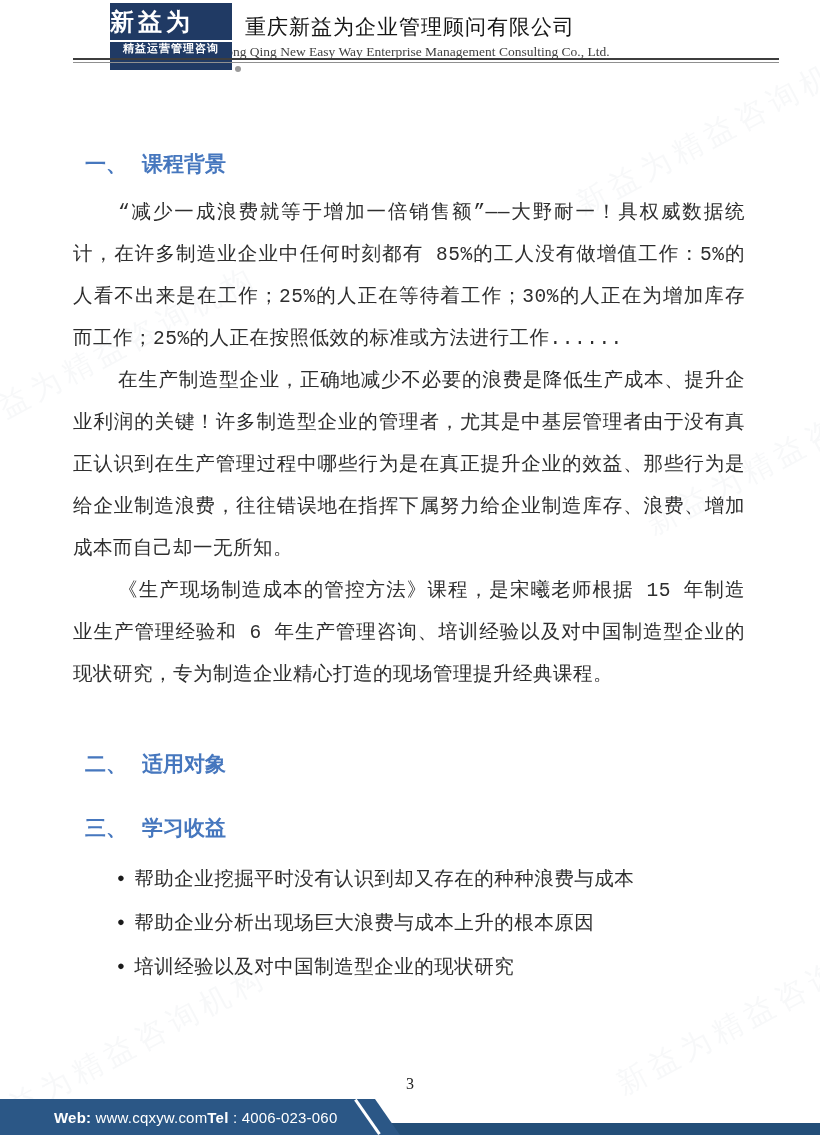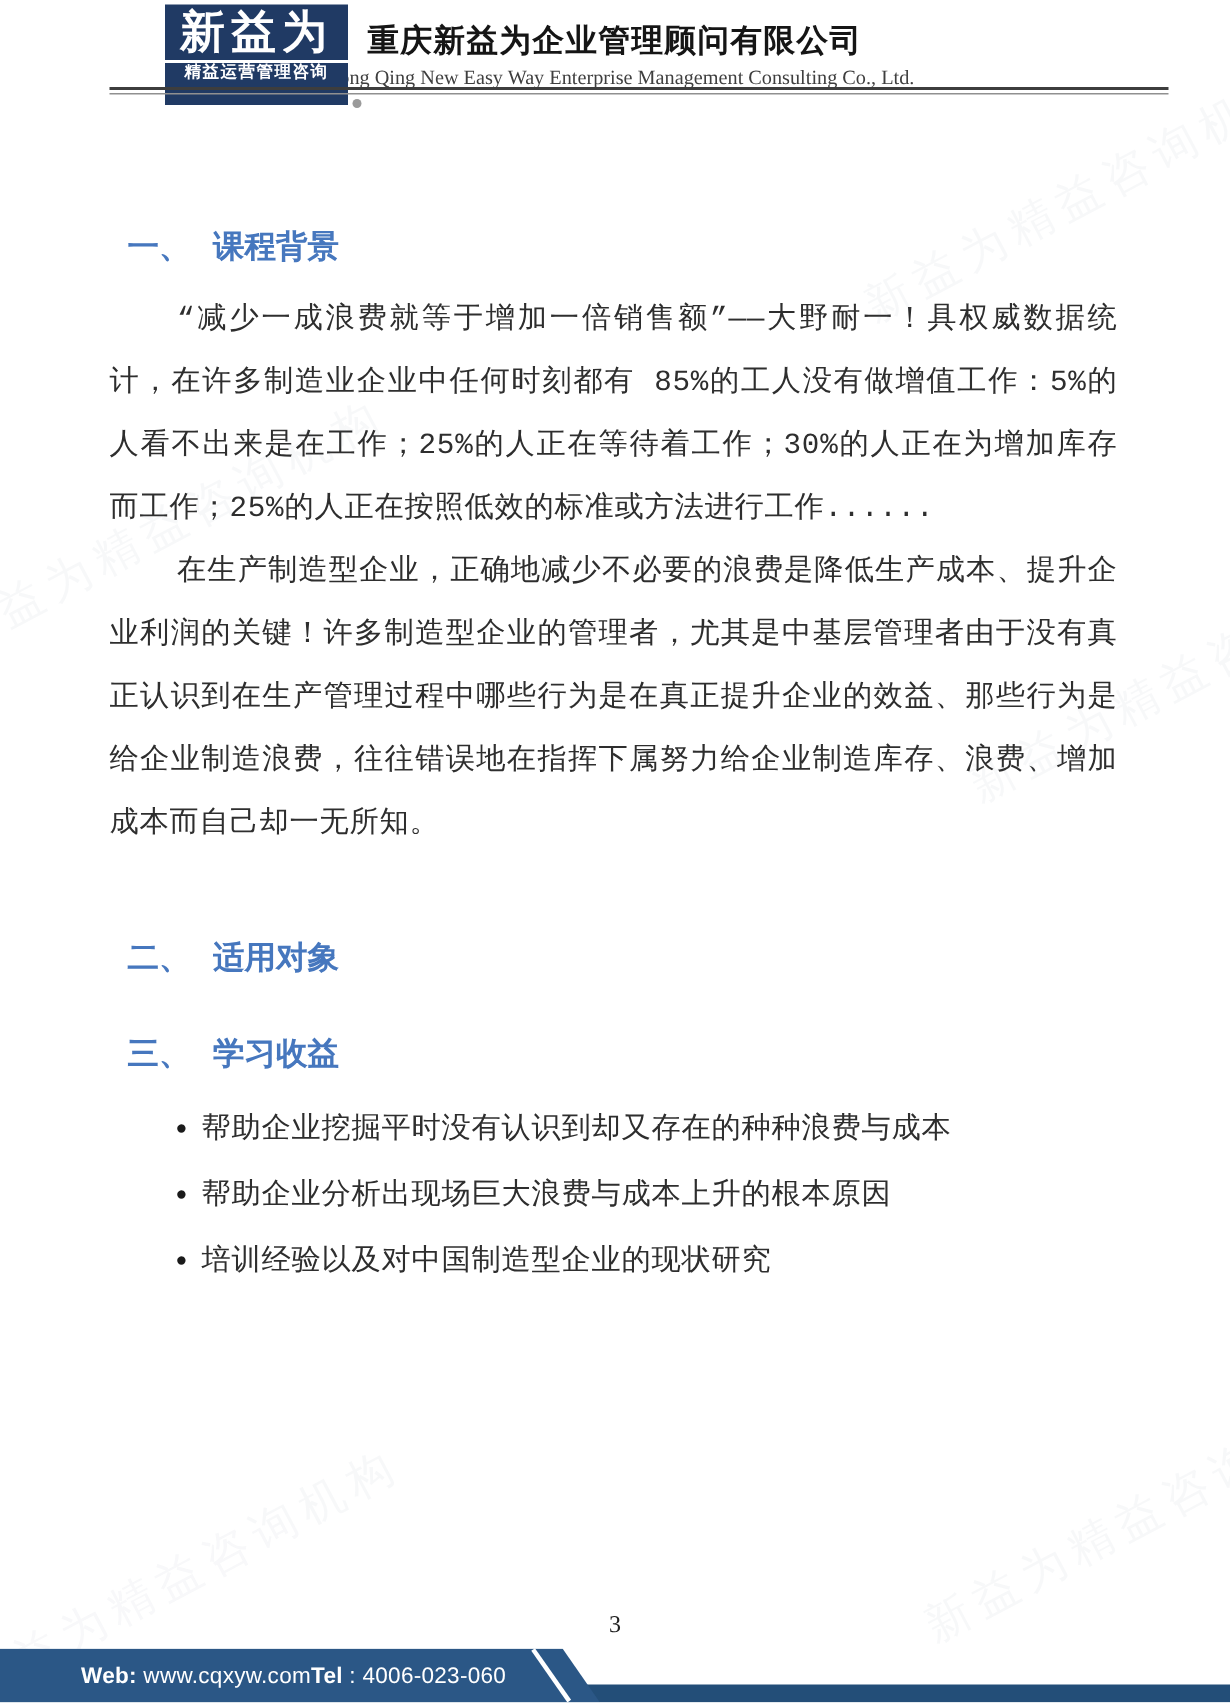--- a/index.html
+++ b/index.html
@@ -23,29 +23,29 @@
   .wm1{left:-50px;top:330px;}
   .wm2{left:600px;top:990px;}
   .wm3{left:630px;top:430px;}
   .wm4{left:-40px;top:1030px;}
   .wm5{left:560px;top:110px;}
   
   header{position:relative;height:64px;}
   .logo{position:absolute;left:110px;top:3px;width:122px;}
   .logo-main{
     height:37px;background:var(--logo-navy);color:#fff;display:flex;
-    align-items:center;justify-content:center;font-size:30px;font-weight:bold;letter-spacing:4px;
+    align-items:center;font-size:24px;font-weight:bold;letter-spacing:4px;
   }
   .logo-sub{
     margin-top:2px;height:28px;background:var(--logo-navy);color:#fff;font-size:11px;
     font-weight:bold;display:flex;justify-content:center;
     letter-spacing:1px;line-height:13px;position:relative;
   }
   .logo-dot{position:absolute;right:-9px;bottom:-2px;width:6px;height:6px;border-radius:50%;background:#9a9a9a;}
-  .company-cn{text-align:center;font-size:21px;font-weight:bold;color:#151515;padding-top:13px;letter-spacing:1px;}
+  .company-cn{text-align:center;font-size:21px;font-weight:normal;color:#151515;padding-top:13px;letter-spacing:1px;}
   .company-en{text-align:center;font-size:13.5px;font-family:"Liberation Serif",serif;color:#3f3f3f;margin-top:3px;}
   .divider{position:absolute;left:73px;width:706px;top:58px;height:2px;border-top:2px solid #3d3d3d;border-bottom:1px solid #909090;}
   
   .content{padding:0 75px 0 73px;}
   .heading{
     display:flex;align-items:baseline;gap:15px;color:var(--heading-blue);
     font-size:21px;font-weight:bold;margin:0 0 0 12px;
   }
   .heading.s1{margin-top:86px;margin-bottom:14px;}
   .heading.s2{margin-top:54px;margin-bottom:16px;}
@@ -104,20 +104,21 @@
   </header>
 
   <main class="content">
 
     <h2 class="heading s1">
       <span>一、</span>
       <span>课程背景</span>
     </h2>
     <p class="para">“减少一成浪费就等于增加一倍销售额”——大野耐一！具权威数据统计，在许多制造业企业中任何时刻都有 85%的工人没有做增值工作：5%的人看不出来是在工作；25%的人正在等待着工作；30%的人正在为增加库存而工作；25%的人正在按照低效的标准或方法进行工作......</p>
     <p class="para">在生产制造型企业，正确地减少不必要的浪费是降低生产成本、提升企业利润的关键！许多制造型企业的管理者，尤其是中基层管理者由于没有真正认识到在生产管理过程中哪些行为是在真正提升企业的效益、那些行为是给企业制造浪费，往往错误地在指挥下属努力给企业制造库存、浪费、增加成本而自己却一无所知。</p>
+    <p class="para">《生产现场制造成本的管控方法》课程，是宋曦老师根据 15 年制造业生产管理经验和 6 年生产管理咨询、培训经验以及对中国制造型企业的现状研究，专为制造企业精心打造的现场管理提升经典课程。</p>
 
     <h2 class="heading s2">
       <span>二、</span>
       <span>适用对象</span>
     </h2>
 
     <h2 class="heading s3">
       <span>三、</span>
       <span>学习收益</span>
     </h2>

